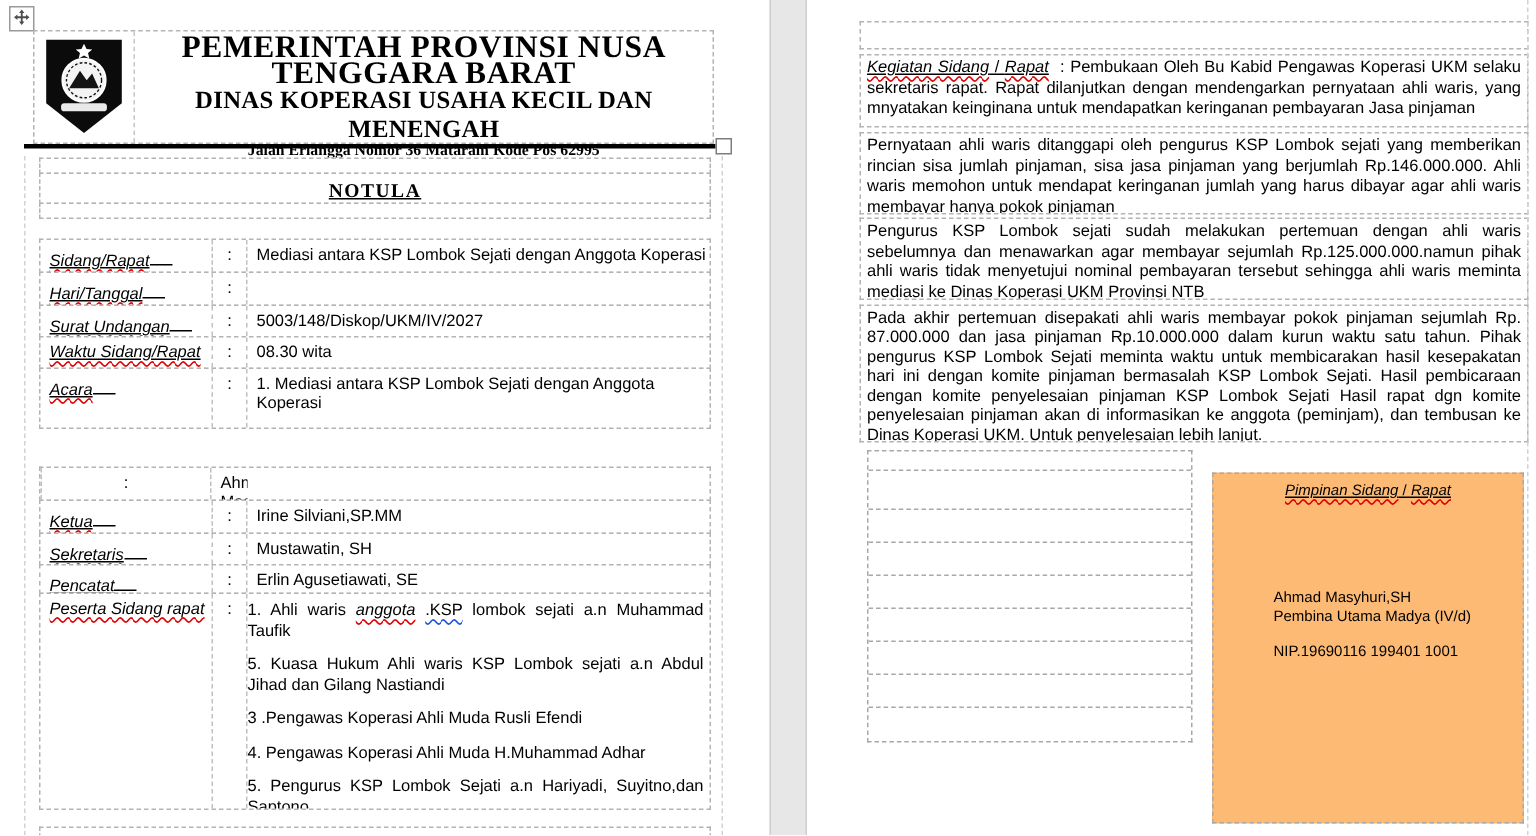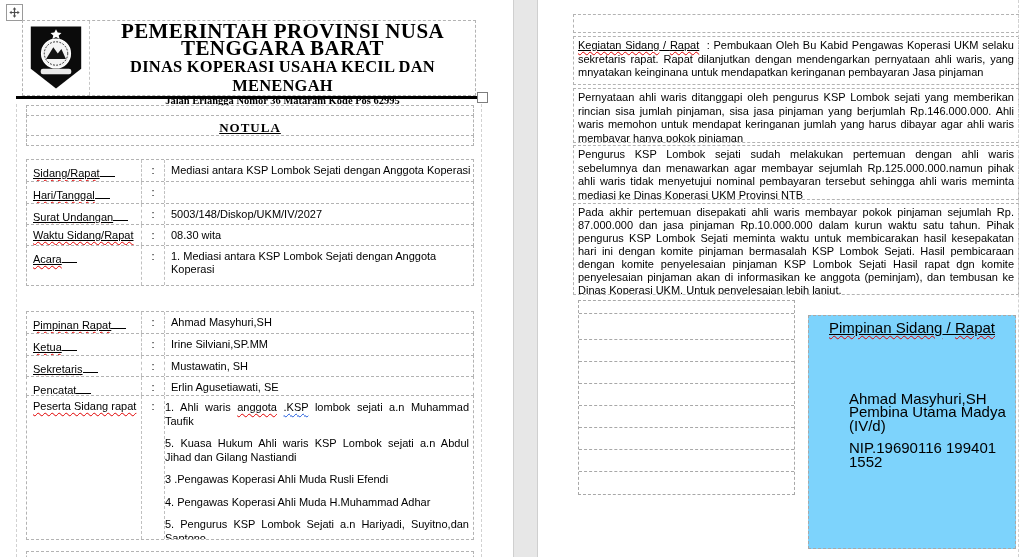--- a/index.html
+++ b/index.html
@@ -51,40 +51,40 @@
   .fcell{font-size:11px;line-height:13px;padding:4px 2px 0 6px;box-sizing:border-box;overflow:hidden;}
   .fcell.colon{border-left:1px dashed #c0c0c0;border-right:1px dashed #c0c0c0;
                text-align:center;padding-left:0;padding-right:0;}
   .plist{padding:2px 4px 0 0;}
   .plist .item{margin:3px 0 9px 0;text-align:justify;line-height:13.5px;}
 
   
   .ul{text-decoration-line:underline;text-decoration-color:#000;}
   .ul-tail{display:inline-block;width:15px;height:12px;border-bottom:1px solid #000;}
   .sq-red{text-decoration-line:underline;text-decoration-style:wavy;text-decoration-color:#e00000;
-          text-decoration-thickness:1px;text-underline-offset:2px;}
+          text-decoration-thickness:1px;text-underline-offset:2px;font-style:italic;}
   .sq-blue{text-decoration-line:underline;text-decoration-style:wavy;text-decoration-color:#1a56db;
            text-decoration-thickness:1px;text-underline-offset:2px;}
 
   .partial{position:absolute;left:26px;top:551px;width:448px;height:12px;
            border:1px dashed #b3b3b3;box-sizing:border-box;}
 
   
   .pbox{position:absolute;left:35px;width:446px;border:1px dashed #b3b3b3;box-sizing:border-box;
         font-size:11px;line-height:13.5px;text-align:justify;padding:2px 4px;overflow:hidden;background:#fff;}
   .pbox.tight{line-height:13px;}
 
   
   .mini{position:absolute;left:40px;top:300px;width:217px;border:1px dashed #a8a8a8;box-sizing:border-box;}
   .mini .mrow{border-bottom:1px dashed #a8a8a8;box-sizing:border-box;}
   .mini .mrow:last-child{border-bottom:none;}
 
   
   .sign{position:absolute;left:270px;top:315px;width:208px;height:234px;border:1px dashed #a8a8a8;
-        box-sizing:border-box;font-size:15px;line-height:13.5px;background:#7dd3fc;}
+        box-sizing:border-box;font-size:10px;line-height:13.5px;background:#fdba74;}
   .sign-title{text-align:center;margin-top:5px;}
   .sign-name{margin:57px 0 0 40px;}
   .sign-rank{margin-left:40px;}
   .sign-nip{margin:9px 0 0 40px;}
 </style>
 </head>
 <body>
 
 <div class="stage">
 
@@ -159,21 +159,20 @@
       </div>
       <div class="frow" style="height:41px">
         <div class="fcell label"><span class="ul"><span class="sq-red">Acara</span></span><span class="ul-tail"></span></div>
         <div class="fcell colon">:</div>
         <div class="fcell">1. Mediasi antara KSP Lombok Sejati dengan Anggota Koperasi</div>
       </div>
     </div>
 
     <div class="ftable" style="top:312px">
       <div class="frow" style="height:23px">
-        <div class="fcell label"><span class="ul"><span class="sq-red">Pimpinan Rapat</span></span><span class="ul-tail"></span></div>
         <div class="fcell colon">:</div>
         <div class="fcell">Ahmad Masyhuri,SH</div>
       </div>
       <div class="frow" style="height:23px">
         <div class="fcell label"><span class="ul"><span class="sq-red">Ketua</span></span><span class="ul-tail"></span></div>
         <div class="fcell colon">:</div>
         <div class="fcell">Irine Silviani,SP.MM</div>
       </div>
       <div class="frow" style="height:22px">
         <div class="fcell label"><span class="ul"><span class="sq-red">Sekretaris</span></span><span class="ul-tail"></span></div>
@@ -228,19 +227,19 @@
       <div class="mrow" style="height:22px"></div>
       <div class="mrow" style="height:22px"></div>
     </div>
 
     <div class="sign">
       <div class="sign-title">
         <span class="ul"><span class="sq-red">Pimpinan Sidang</span><span> / </span><span class="sq-red">Rapat</span></span>
       </div>
       <div class="sign-name">Ahmad Masyhuri,SH</div>
       <div class="sign-rank">Pembina Utama Madya (IV/d)</div>
-      <div class="sign-nip">NIP.19690116 199401 1552</div>
+      <div class="sign-nip">NIP.19690116 199401 1001</div>
     </div>
 
     <div class="vb-full" style="left:480px"></div>
   </div>
 
 </div>
 
 </body></html>

